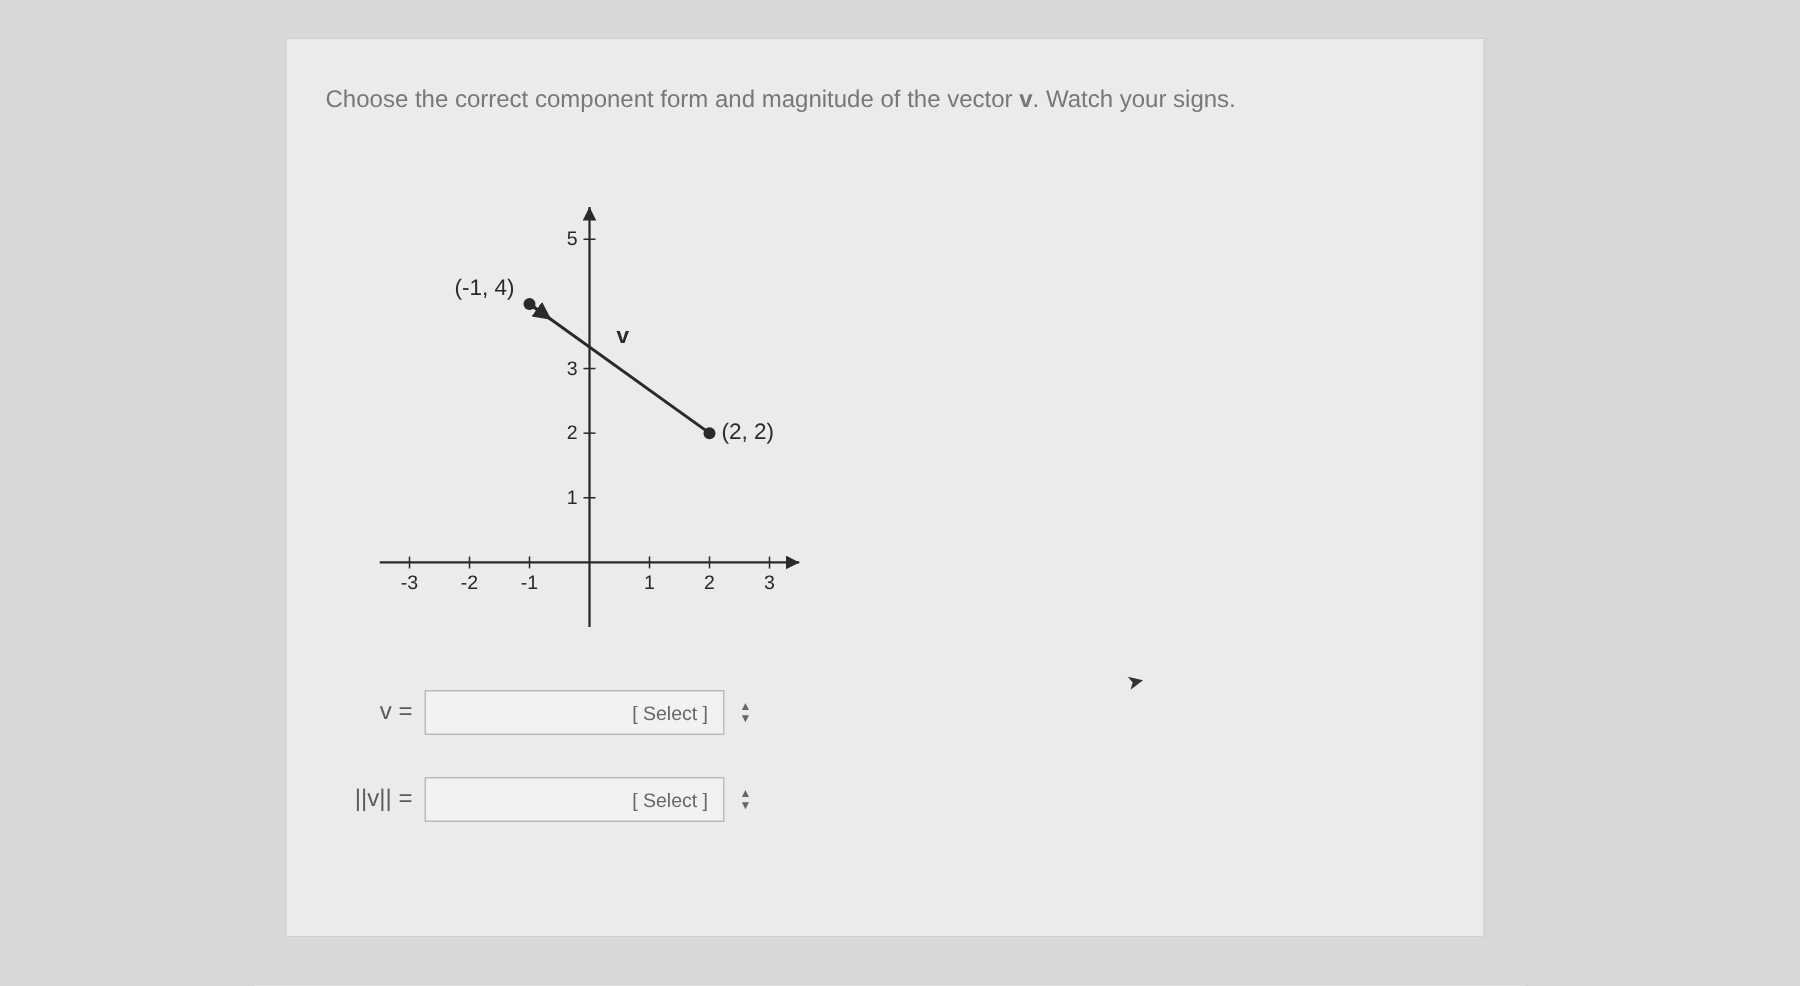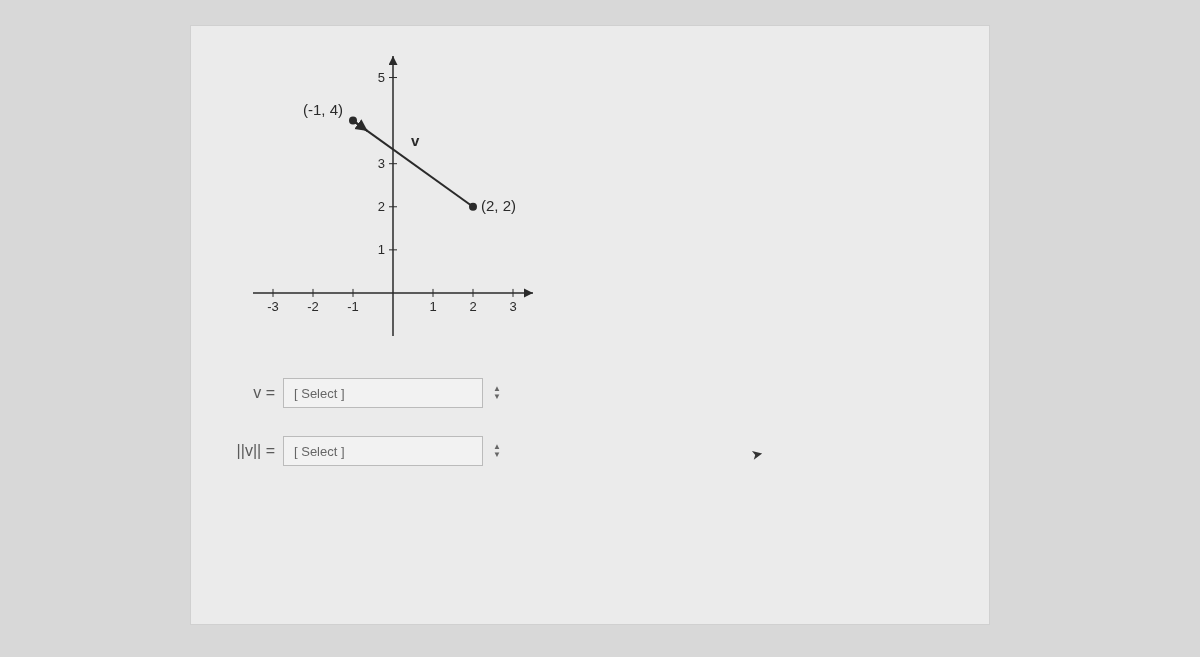--- a/index.html
+++ b/index.html
@@ -52,21 +52,21 @@
       text-align: right;
     }
     .select-box {
       background: #f2f2f2;
       border: 1px solid #bbb;
       padding: 6px 10px;
       width: 200px;
       height: 30px;
       display: flex;
       align-items: center;
-      justify-content: flex-start;
+      justify-content: flex-end;
       font-size: 13px;
       color: #666;
     }
     .stepper {
       margin-left: 10px;
       display: flex;
       flex-direction: column;
       font-size: 8px;
       color: #666;
       line-height: 8px;
@@ -78,20 +78,23 @@
       font-size: 14px;
       color: #333;
       transform: rotate(-12deg);
     }
   </style>
 </head>
 <body>
 
 <div class="question-panel">
 
+  <div class="prompt">
+    <span>Choose the correct component form and magnitude of the vector </span><span class="bold">v</span><span>. Watch your signs.</span>
+  </div>
 
   <div class="chart-area">
     <svg id="chart-svg" width="280" height="280" viewBox="0 0 280 280">
         <defs>
           <marker id="ah" markerWidth="8" markerHeight="8" refX="6" refY="3" orient="auto">
             <path d="M0,0 L6,3 L0,6 Z" fill="#2a2a2a"></path>
           </marker>
         </defs>
         <line x1="0" y1="236.9230769230769" x2="280" y2="236.9230769230769" stroke="#2a2a2a" stroke-width="1.5" marker-end="url(#ah)"></line>
         <line x1="140" y1="280" x2="140" y2="0" stroke="#2a2a2a" stroke-width="1.5" marker-end="url(#ah)"></line>

